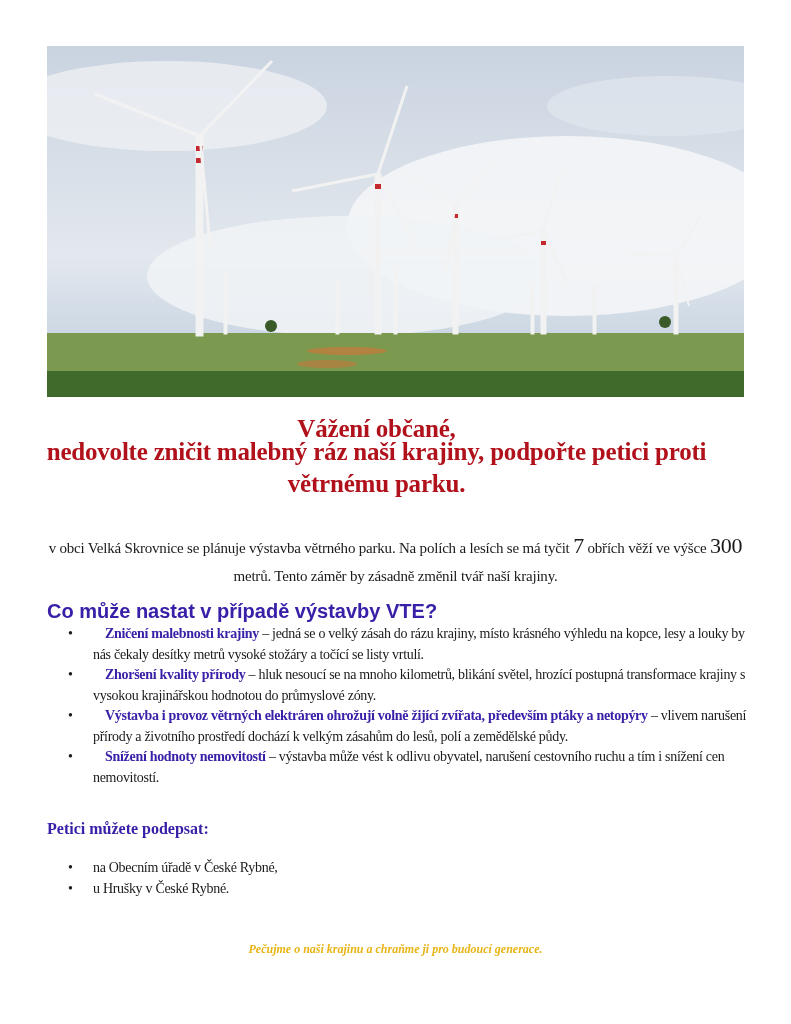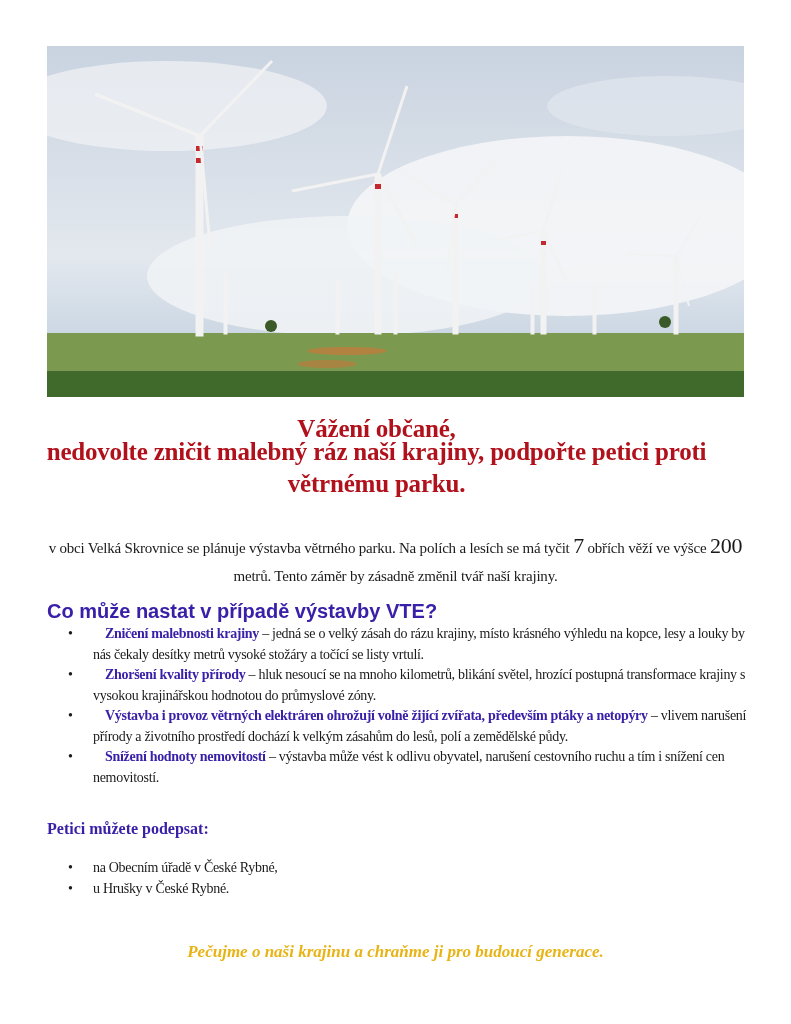--- a/index.html
+++ b/index.html
@@ -19,21 +19,21 @@
   .subhead.q { top:600px; }
   .subhead.sign { top:820px; font-family:"Liberation Serif", serif; font-size:16px; }
   ul.list { position:absolute; left:65px; width:690px; margin:0; padding:0; list-style:none;
             font-size:14px; line-height:20.5px; color:#1a1a1a; letter-spacing:-0.3px; }
   ul.list li { position:relative; padding-left:28px; margin-bottom:0px; }
   ul.list li .bullet { position:absolute; left:3px; top:0; }
   ul.list li b { color:#3a20a8;margin-left:12px; }
   ul.list.risks { top:624px; }
   ul.list.sign { top:858px; }
   .footer { position:absolute; left:0; width:791px; top:942px; text-align:center;
-            color:#e8b415; font-weight:bold; font-style:italic; font-size:17px; }
+            color:#e8b415; font-weight:bold; font-style:italic; font-size:12px; }
 </style>
 </head>
 <body>
 
 <div class="photo">
   <svg viewBox="0 0 697 351" preserveAspectRatio="none">
     <defs>
       <linearGradient id="sky" x1="0" y1="0" x2="0" y2="1">
         <stop offset="0" stop-color="#c9d3e0"></stop>
         <stop offset="0.6" stop-color="#e3e8ee"></stop>
@@ -83,21 +83,21 @@
     </g>
     <circle cx="224" cy="280" r="6" fill="#3a5a28"></circle>
     <circle cx="618" cy="276" r="6" fill="#3a5a28"></circle>
   </svg>
 </div>
 
 <div class="h1 greet">Vážení občané,</div>
 <div class="h1 main">nedovolte zničit malebný ráz naší krajiny, podpořte petici proti větrnému parku.</div>
 
 <div class="intro">
-  <span>v obci Velká Skrovnice se plánuje výstavba větrného parku. Na polích a lesích se má tyčit </span><span class="big">7</span><span> obřích věží ve výšce </span><span class="big">200</span><span> metrů. Tento záměr by zásadně změnil tvář naší krajiny.</span>
+  <span>v obci Velká Skrovnice se plánuje výstavba větrného parku. Na polích a lesích se má tyčit </span><span class="big">7</span><span> obřích věží ve výšce </span><span class="big">300</span><span> metrů. Tento záměr by zásadně změnil tvář naší krajiny.</span>
 </div>
 
 <div class="subhead q">Co může nastat v případě výstavby VTE?</div>
 <ul class="list risks">
   <li><span class="bullet">•</span><b> Zničení malebnosti krajiny</b><span> – jedná se o velký zásah do rázu krajiny, místo krásného výhledu na kopce, lesy a louky by nás čekaly desítky metrů vysoké stožáry a točící se listy vrtulí.</span></li>
   <li><span class="bullet">•</span><b>Zhoršení kvality přírody</b><span> – hluk nesoucí se na mnoho kilometrů, blikání světel, hrozící postupná transformace krajiny s vysokou krajinářskou hodnotou do průmyslové zóny.</span></li>
   <li><span class="bullet">•</span><b>Výstavba i provoz větrných elektráren ohrožují volně žijící zvířata, především ptáky a netopýry</b><span> – vlivem narušení přírody a životního prostředí dochází k velkým zásahům do lesů, polí a zemědělské půdy.</span></li>
   <li><span class="bullet">•</span><b>Snížení hodnoty nemovitostí</b><span>  – výstavba může vést k odlivu obyvatel, narušení cestovního ruchu a tím i snížení cen nemovitostí.</span></li>
 </ul>
 

